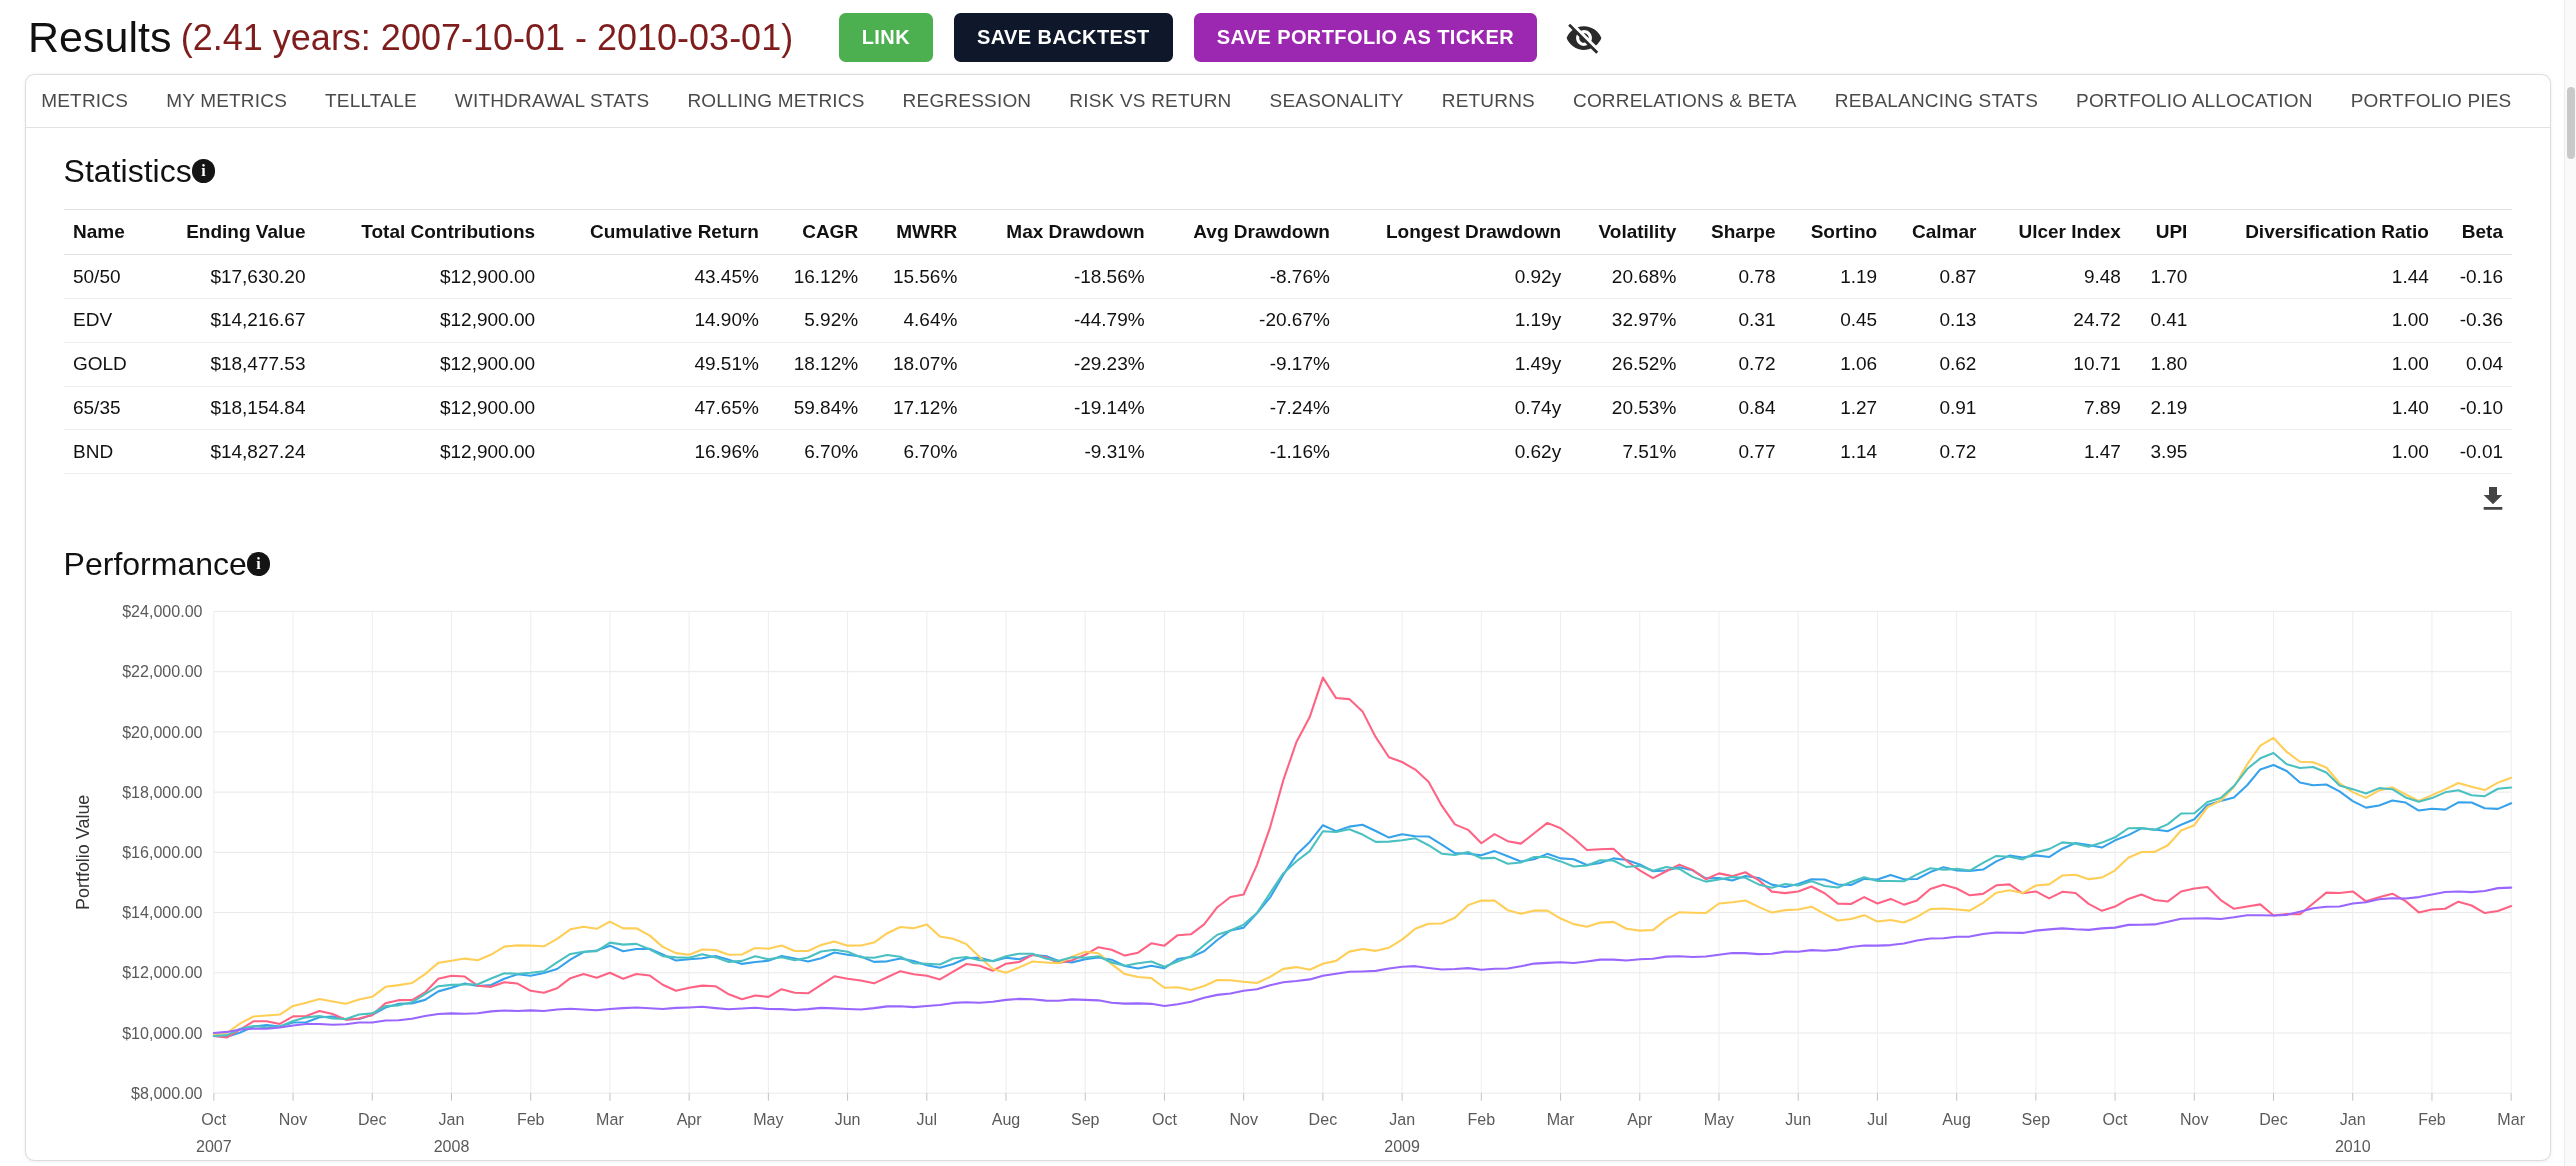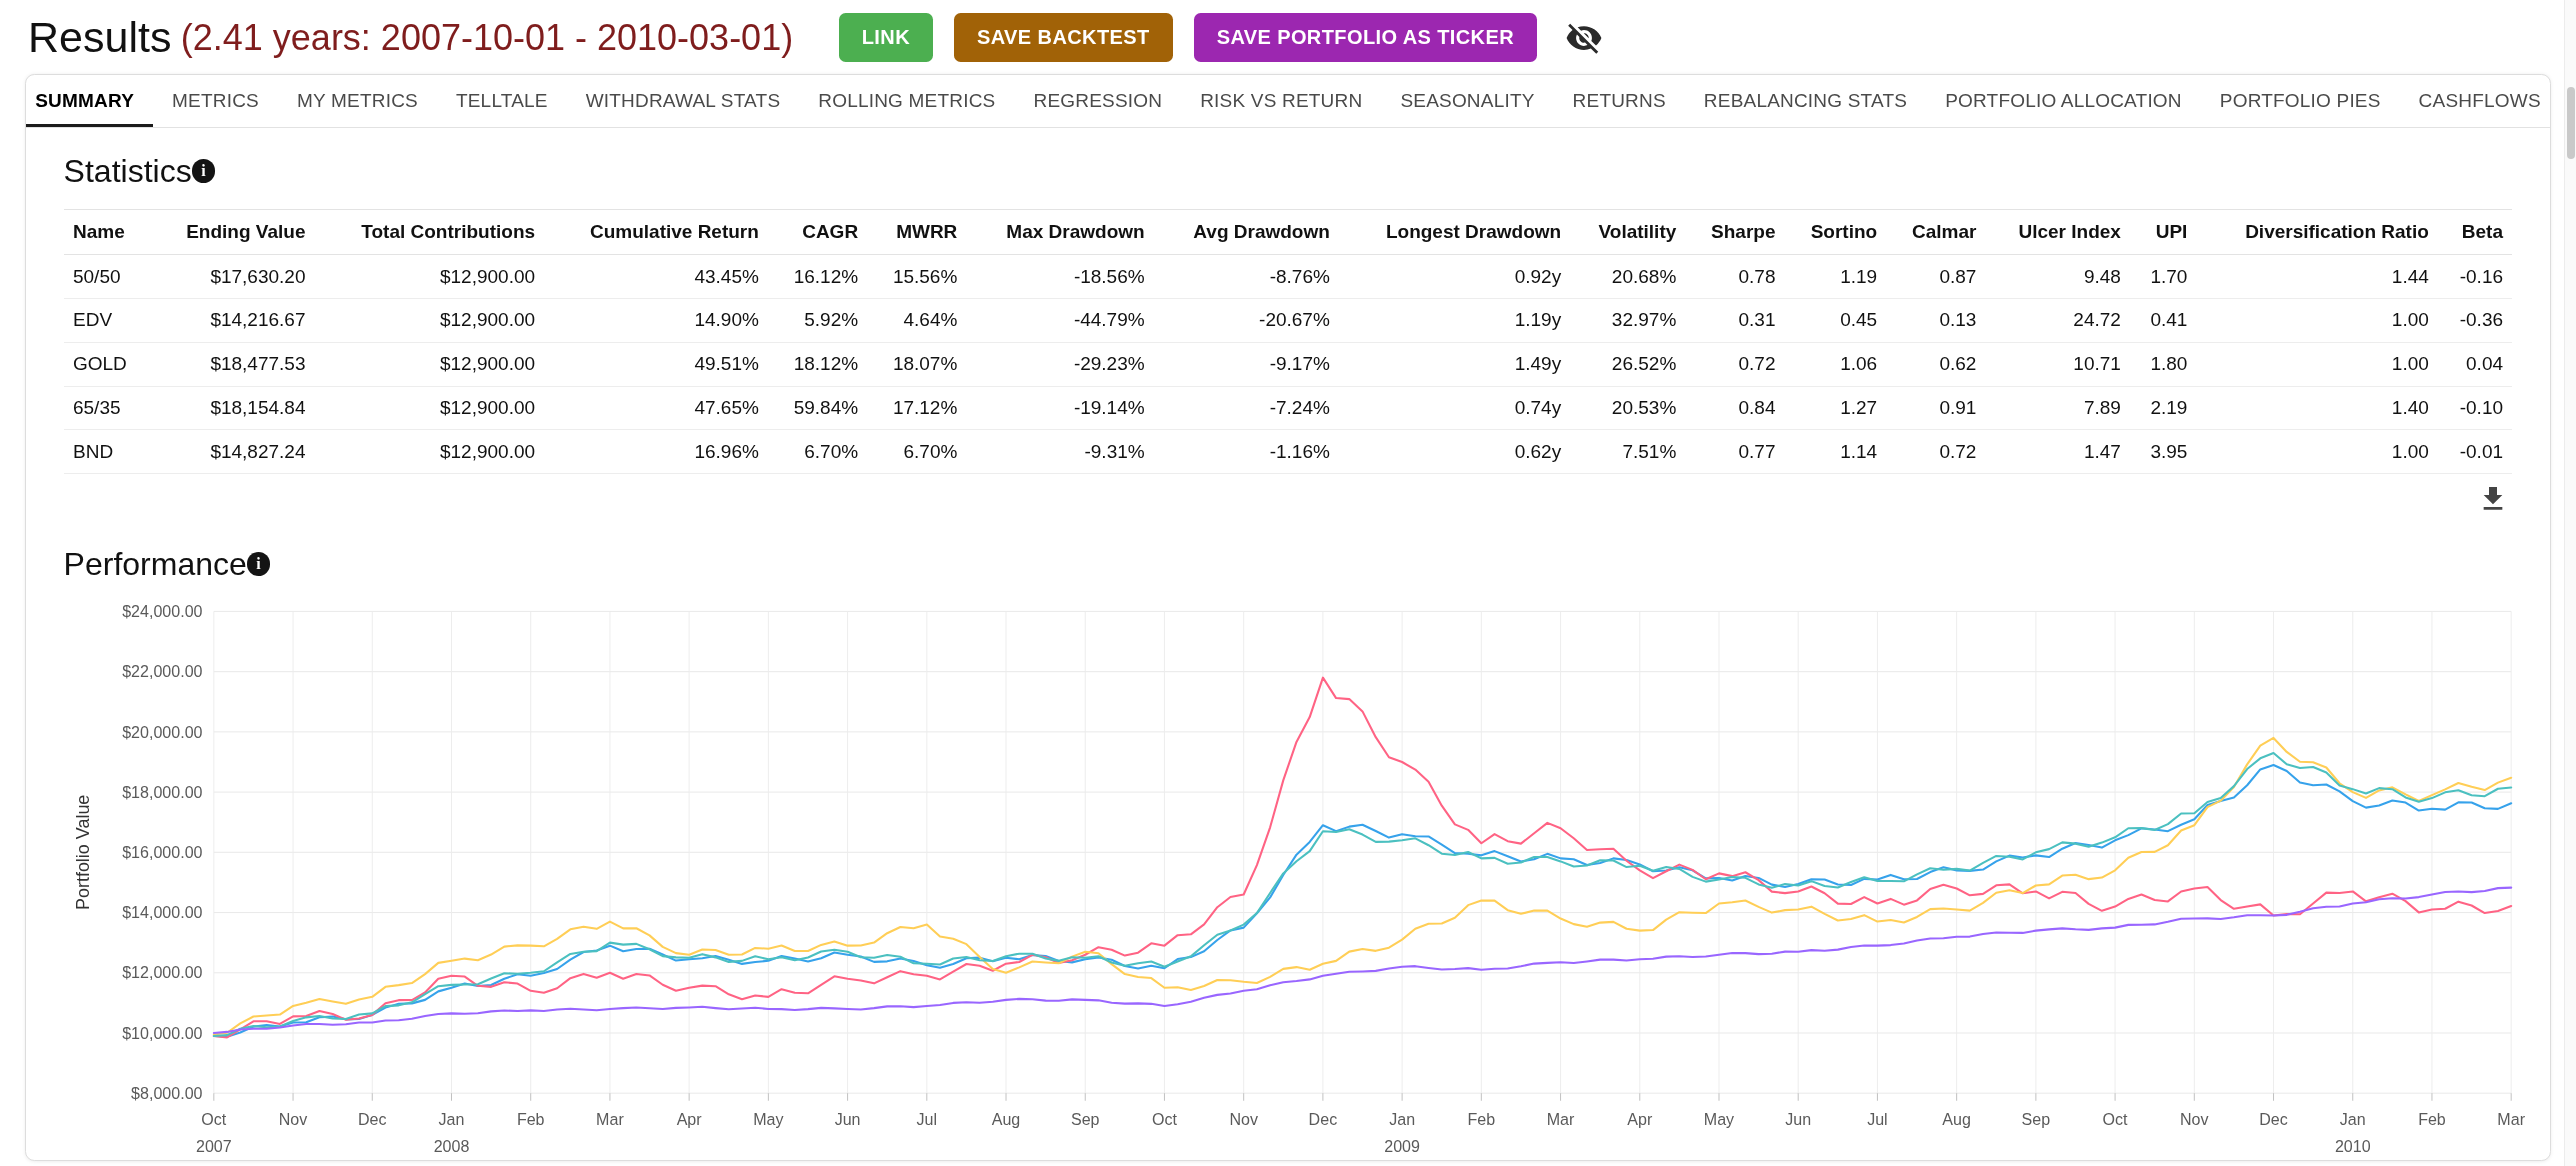--- a/index.html
+++ b/index.html
@@ -61,21 +61,21 @@
   .scrollbar-thumb { position:absolute; top:87px; left:1.9px; width:8.5px; height:72px; border-radius:4.7px; background:#c9c9c9; }
 </style>
 </head>
 <body>
 
 <div class="topbar">
   <span class="page-title">Results</span>
   <span class="page-subtitle">(2.41 years: 2007-10-01 - 2010-03-01)</span>
   <div class="btn-row">
       <button class="btn" style="background: rgb(76, 175, 80);">LINK</button>
-      <button class="btn" style="background: #a16207;">SAVE BACKTEST</button>
+      <button class="btn" style="background: #0f172a;">SAVE BACKTEST</button>
       <button class="btn" style="background: rgb(156, 39, 176);">SAVE PORTFOLIO AS TICKER</button>
     </div>
   <span class="eye-wrap">
     <svg width="38" height="38" viewBox="0 0 24 24" fill="#2a2a2a">
       <path d="M12 7c2.76 0 5 2.24 5 5 0 .65-.13 1.26-.36 1.83l2.92 2.92c1.51-1.26 2.7-2.89 3.43-4.75-1.73-4.39-6-7.5-11-7.5-1.4 0-2.74.25-3.98.7l2.16 2.16C10.74 7.13 11.35 7 12 7zM2 4.27l2.28 2.28.46.46C3.08 8.3 1.78 10.02 1 12c1.73 4.39 6 7.5 11 7.5 1.55 0 3.03-.3 4.38-.84l.42.42L19.73 22 21 20.73 3.27 3 2 4.27zM7.53 9.8l1.55 1.55c-.05.21-.08.43-.08.65 0 1.66 1.34 3 3 3 .22 0 .44-.03.65-.08l1.55 1.55c-.67.33-1.41.53-2.2.53-2.76 0-5-2.24-5-5 0-.79.2-1.53.53-2.2zm4.31-.78l3.15 3.15.02-.16c0-1.66-1.34-3-3-3l-.17.01z"></path>
     </svg>
   </span>
 </div>
 
 <div class="card">
@@ -84,20 +84,21 @@
       <div class="tab active">SUMMARY</div>
       <div class="tab">METRICS</div>
       <div class="tab">MY METRICS</div>
       <div class="tab">TELLTALE</div>
       <div class="tab">WITHDRAWAL STATS</div>
       <div class="tab">ROLLING METRICS</div>
       <div class="tab">REGRESSION</div>
       <div class="tab">RISK VS RETURN</div>
       <div class="tab">SEASONALITY</div>
       <div class="tab">RETURNS</div>
+      <div class="tab">CORRELATIONS &amp; BETA</div>
       <div class="tab">REBALANCING STATS</div>
       <div class="tab">PORTFOLIO ALLOCATION</div>
       <div class="tab">PORTFOLIO PIES</div>
       <div class="tab">CASHFLOWS</div>
     </div>
 
   <section>
     <h2 class="section-title">
       <span>Statistics</span>
       <span class="info-icon">i</span>

